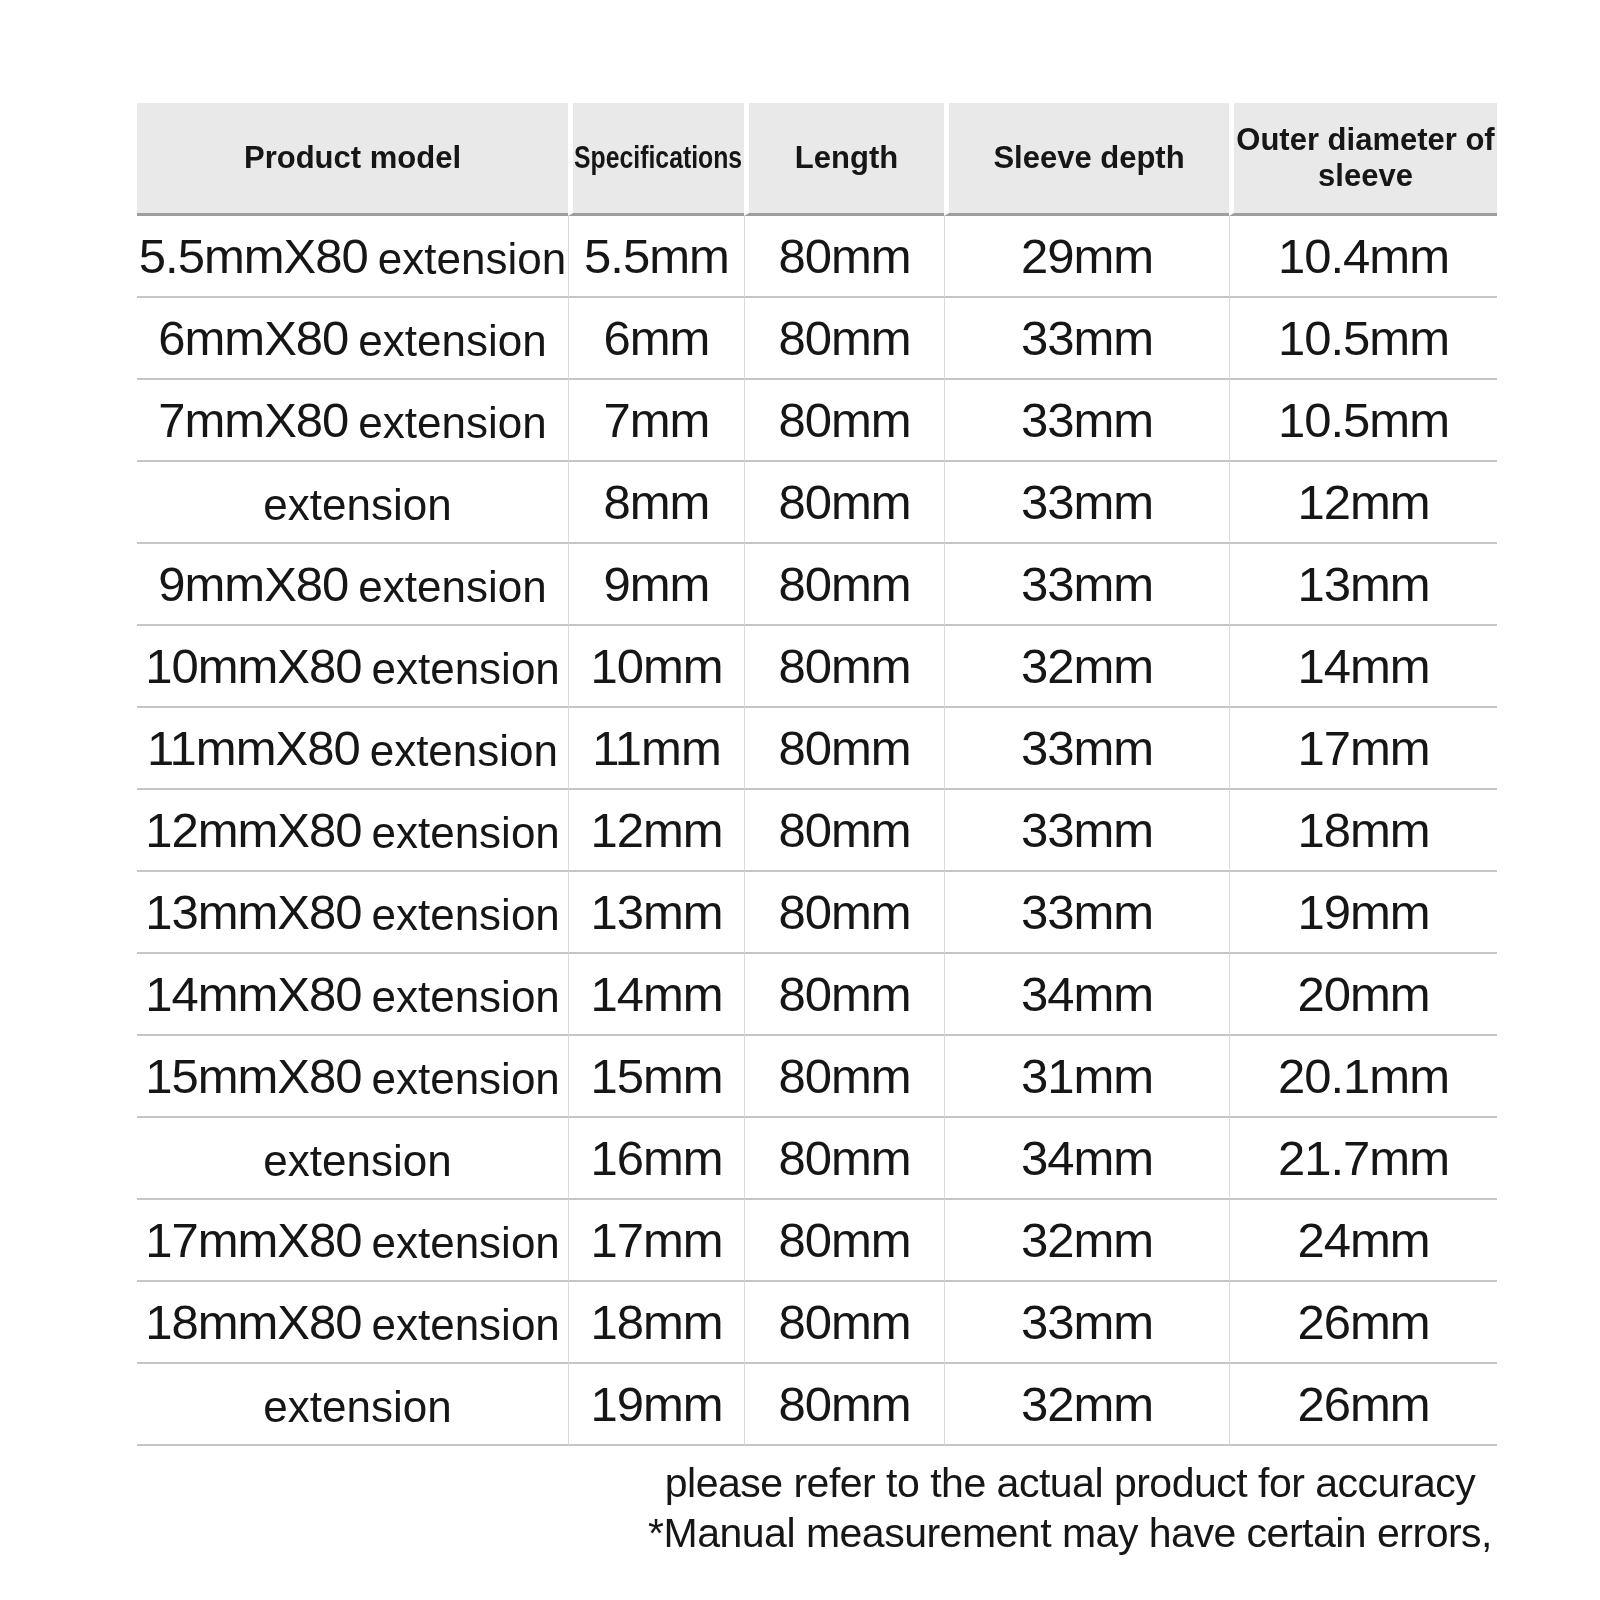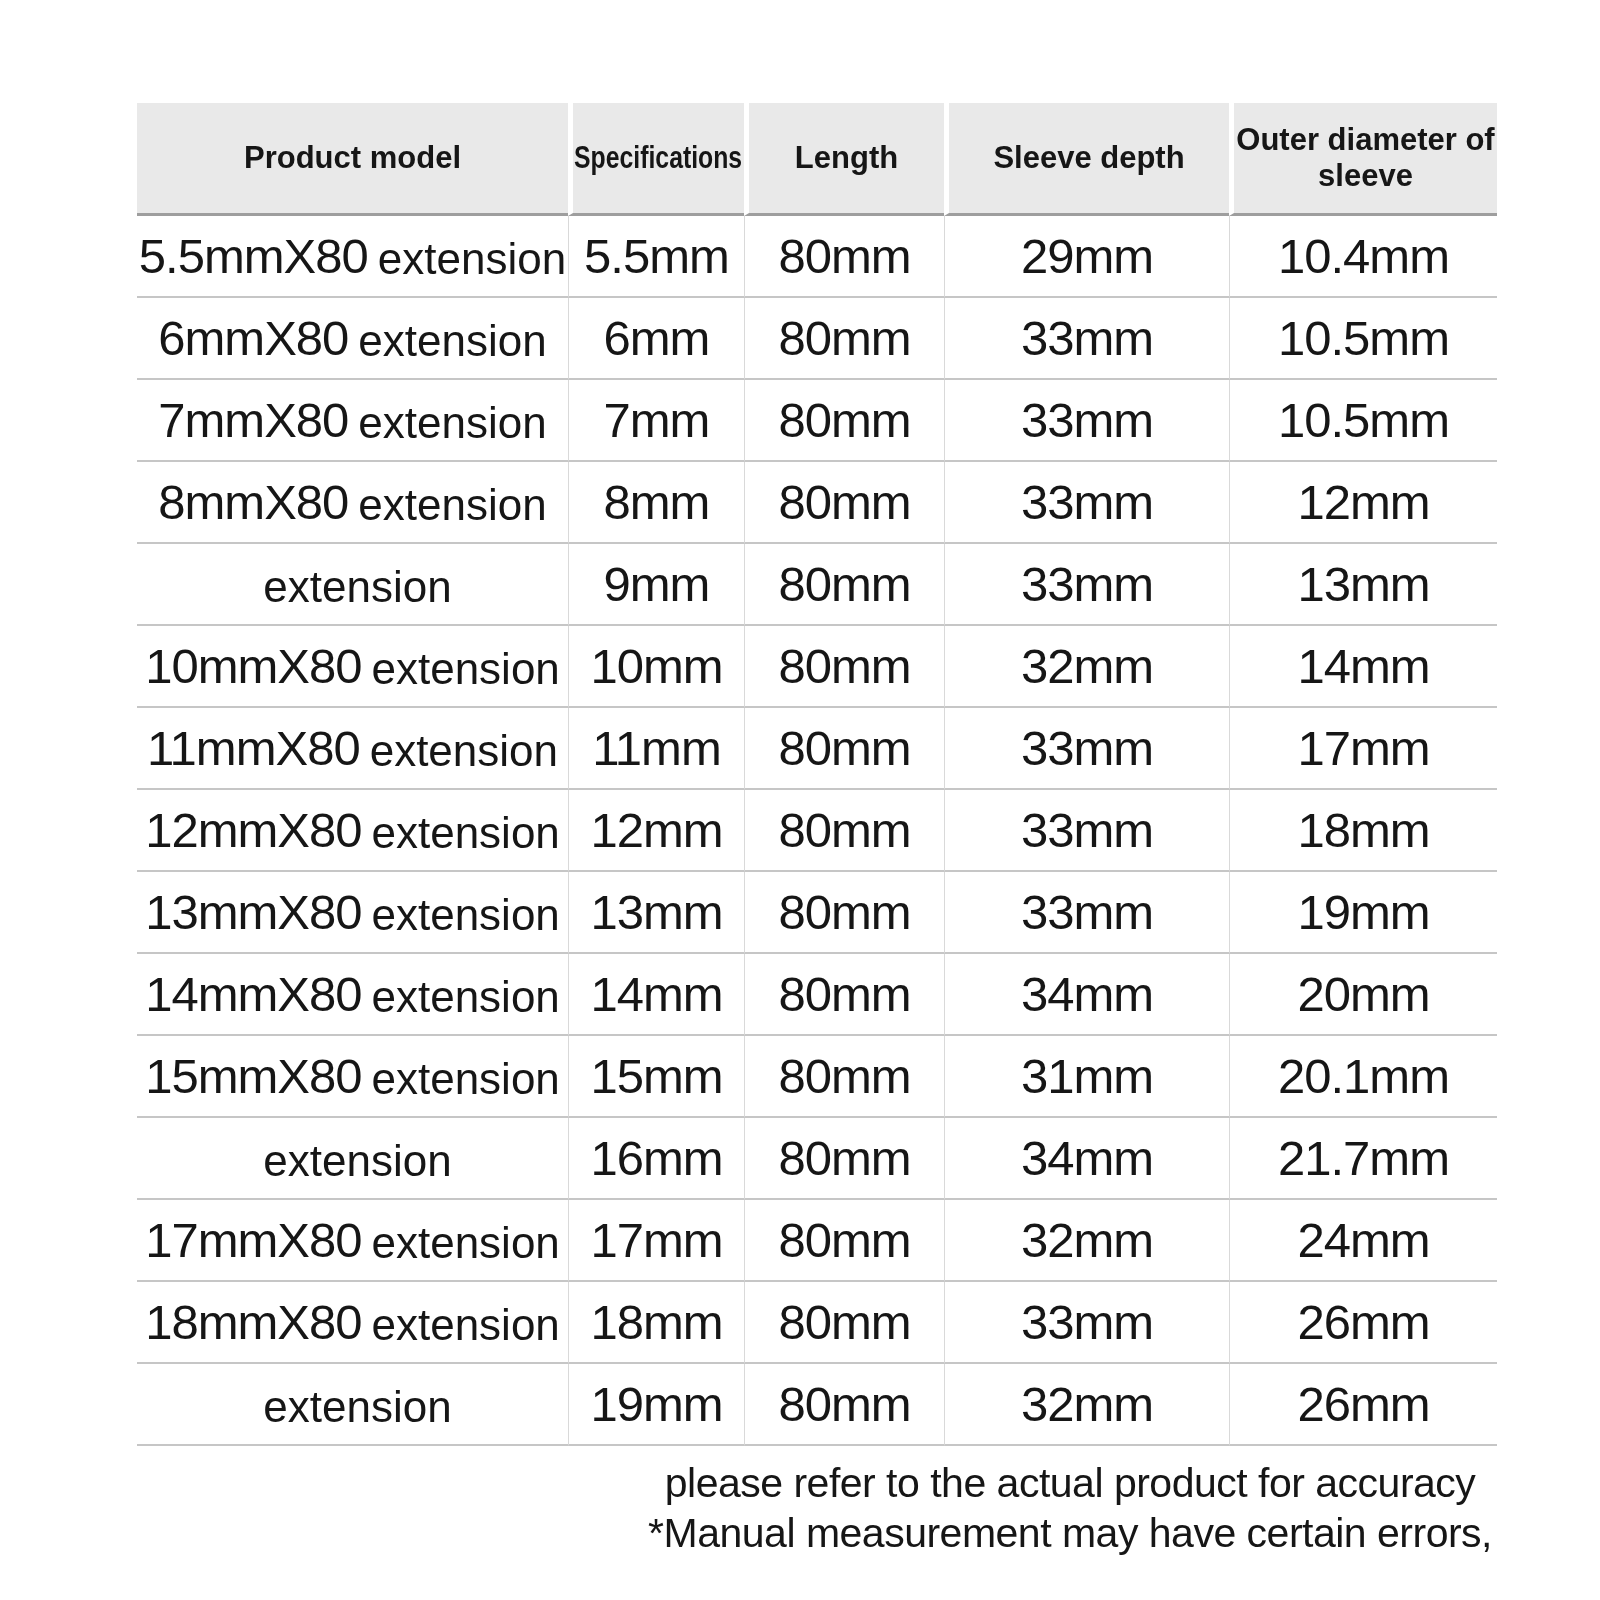--- a/index.html
+++ b/index.html
@@ -105,23 +105,23 @@
     <div id="table-body" style="display:contents"><div class="trow"><div class="td td-first">
             <span class="model-size">5.5mmX80</span>
             <span class="model-suffix">extension</span>
           </div><div class="td">5.5mm</div><div class="td">80mm</div><div class="td">29mm</div><div class="td">10.4mm</div></div><div class="trow"><div class="td td-first">
             <span class="model-size">6mmX80</span>
             <span class="model-suffix">extension</span>
           </div><div class="td">6mm</div><div class="td">80mm</div><div class="td">33mm</div><div class="td">10.5mm</div></div><div class="trow"><div class="td td-first">
             <span class="model-size">7mmX80</span>
             <span class="model-suffix">extension</span>
           </div><div class="td">7mm</div><div class="td">80mm</div><div class="td">33mm</div><div class="td">10.5mm</div></div><div class="trow"><div class="td td-first">
-            <span class="model-size">8mmX80</span>
             <span class="model-suffix">extension</span>
           </div><div class="td">8mm</div><div class="td">80mm</div><div class="td">33mm</div><div class="td">12mm</div></div><div class="trow"><div class="td td-first">
+            <span class="model-size">9mmX80</span>
             <span class="model-suffix">extension</span>
           </div><div class="td">9mm</div><div class="td">80mm</div><div class="td">33mm</div><div class="td">13mm</div></div><div class="trow"><div class="td td-first">
             <span class="model-size">10mmX80</span>
             <span class="model-suffix">extension</span>
           </div><div class="td">10mm</div><div class="td">80mm</div><div class="td">32mm</div><div class="td">14mm</div></div><div class="trow"><div class="td td-first">
             <span class="model-size">11mmX80</span>
             <span class="model-suffix">extension</span>
           </div><div class="td">11mm</div><div class="td">80mm</div><div class="td">33mm</div><div class="td">17mm</div></div><div class="trow"><div class="td td-first">
             <span class="model-size">12mmX80</span>
             <span class="model-suffix">extension</span>

